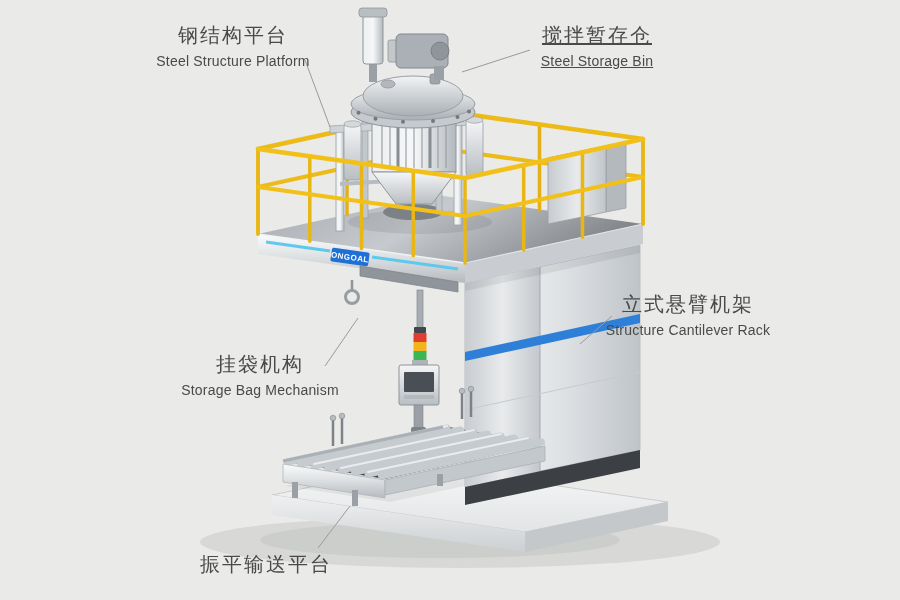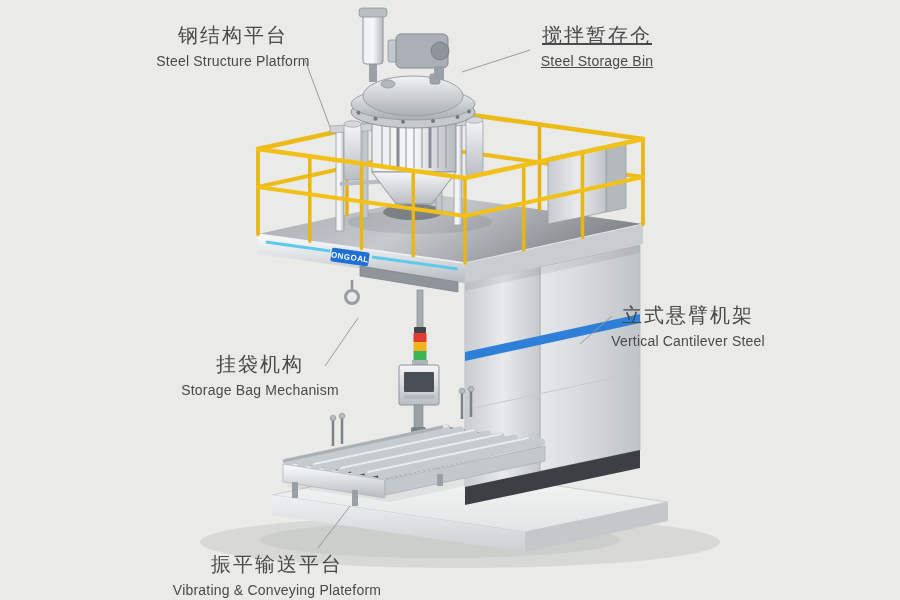--- a/index.html
+++ b/index.html
@@ -267,23 +267,22 @@
   <div class="label" style="left:597px;top:22px;text-decoration:underline;">
     <div class="zh">搅拌暂存仓</div>
     <div class="en">Steel Storage Bin</div>
   </div>
 
   <div class="label" style="left:240px;top:351px;margin-left:20px;">
     <div class="zh">挂袋机构</div>
     <div class="en">Storage Bag Mechanism</div>
   </div>
 
-  <div class="label" style="left:688px;top:302px;">
+  <div class="label" style="left:688px;top:291px;">
     <div class="zh">立式悬臂机架</div>
-    <div class="en">Vertical Cantilever Steel</div>
-  </div>
-
-  <div class="label" style="left:266px;top:551px;margin-left:11px;">
+    <div class="en">Structure Cantilever Rack</div>
+  </div>
+
+  <div class="label" style="left:266px;top:551px;">
     <div class="zh">振平输送平台</div>
-    <div class="en">Vibrating &amp; Conveying Plateform</div>
   </div>
 
 </div>
 
 </body></html>

